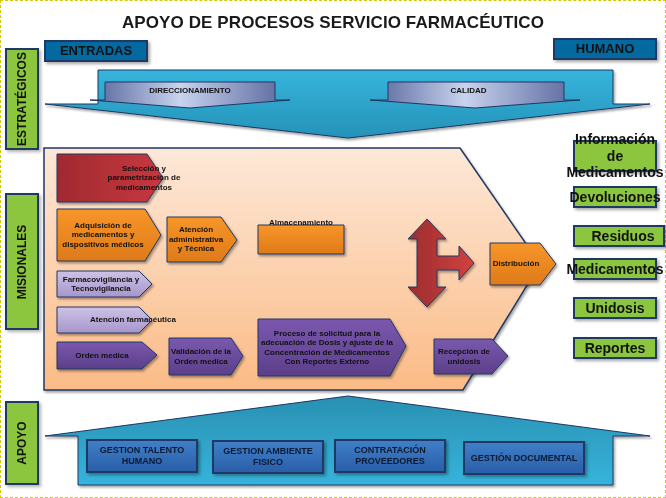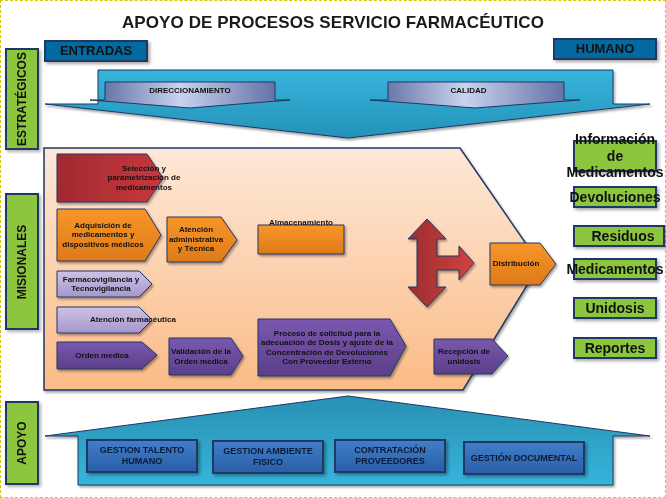--- a/index.html
+++ b/index.html
@@ -107,21 +107,21 @@
 <div class="lbl f8" style="left:388px;top:82px;width:161px;height:18px;text-align:right;">CALIDAD</div>
 
 <div class="lbl f8" style="left:58px;top:154px;width:92px;height:48px;margin-left:40px;">Selección y parametrización de medicamentos</div>
 <div class="lbl f8" style="left:58px;top:209px;width:90px;height:52px;">Adquisición de medicamentos y dispositivos médicos</div>
 <div class="lbl f8" style="left:167px;top:217px;width:58px;height:45px;">Atención administrativa y Técnica</div>
 <div class="lbl f8" style="left:258px;top:208px;width:86px;height:29px;">Almacenamiento</div>
 <div class="lbl f8" style="left:58px;top:271px;width:86px;height:26px;">Farmacovigilancia y Tecnovigilancia</div>
 <div class="lbl f8" style="left:58px;top:307px;width:86px;height:26px;padding-left:32px;">Atención farmacéutica</div>
 <div class="lbl f8" style="left:58px;top:342px;width:88px;height:27px;color:#111;">Orden medica</div>
 <div class="lbl f8" style="left:169px;top:338px;width:64px;height:37px;">Validación de la Orden medica</div>
-<div class="lbl f8" style="left:260px;top:319px;width:134px;height:57px;">Proceso de solicitud para la adecuación de Dosis y ajuste de la Concentración de Devoluciones Con Proveedor Externo</div>
+<div class="lbl f8" style="left:260px;top:319px;width:134px;height:57px;">Proceso de solicitud para la adecuación de Dosis y ajuste de la Concentración de Medicamentos Con Reportes Externo</div>
 <div class="lbl f8" style="left:434px;top:339px;width:60px;height:35px;">Recepción de unidosis</div>
 <div class="lbl f8" style="left:490px;top:243px;width:52px;height:42px;">Distribución</div>
 
 <div class="out" style="top:140px;height:28px;">Información de Medicamentos</div>
 <div class="out" style="top:186px;height:18px;">Devoluciones</div>
 <div class="out" style="top:225px;height:18px;padding-left:8px;">Residuos</div>
 <div class="out" style="top:258px;height:18px;">Medicamentos</div>
 <div class="out" style="top:297px;height:18px;">Unidosis</div>
 <div class="out" style="top:337px;height:18px;">Reportes</div>
 

